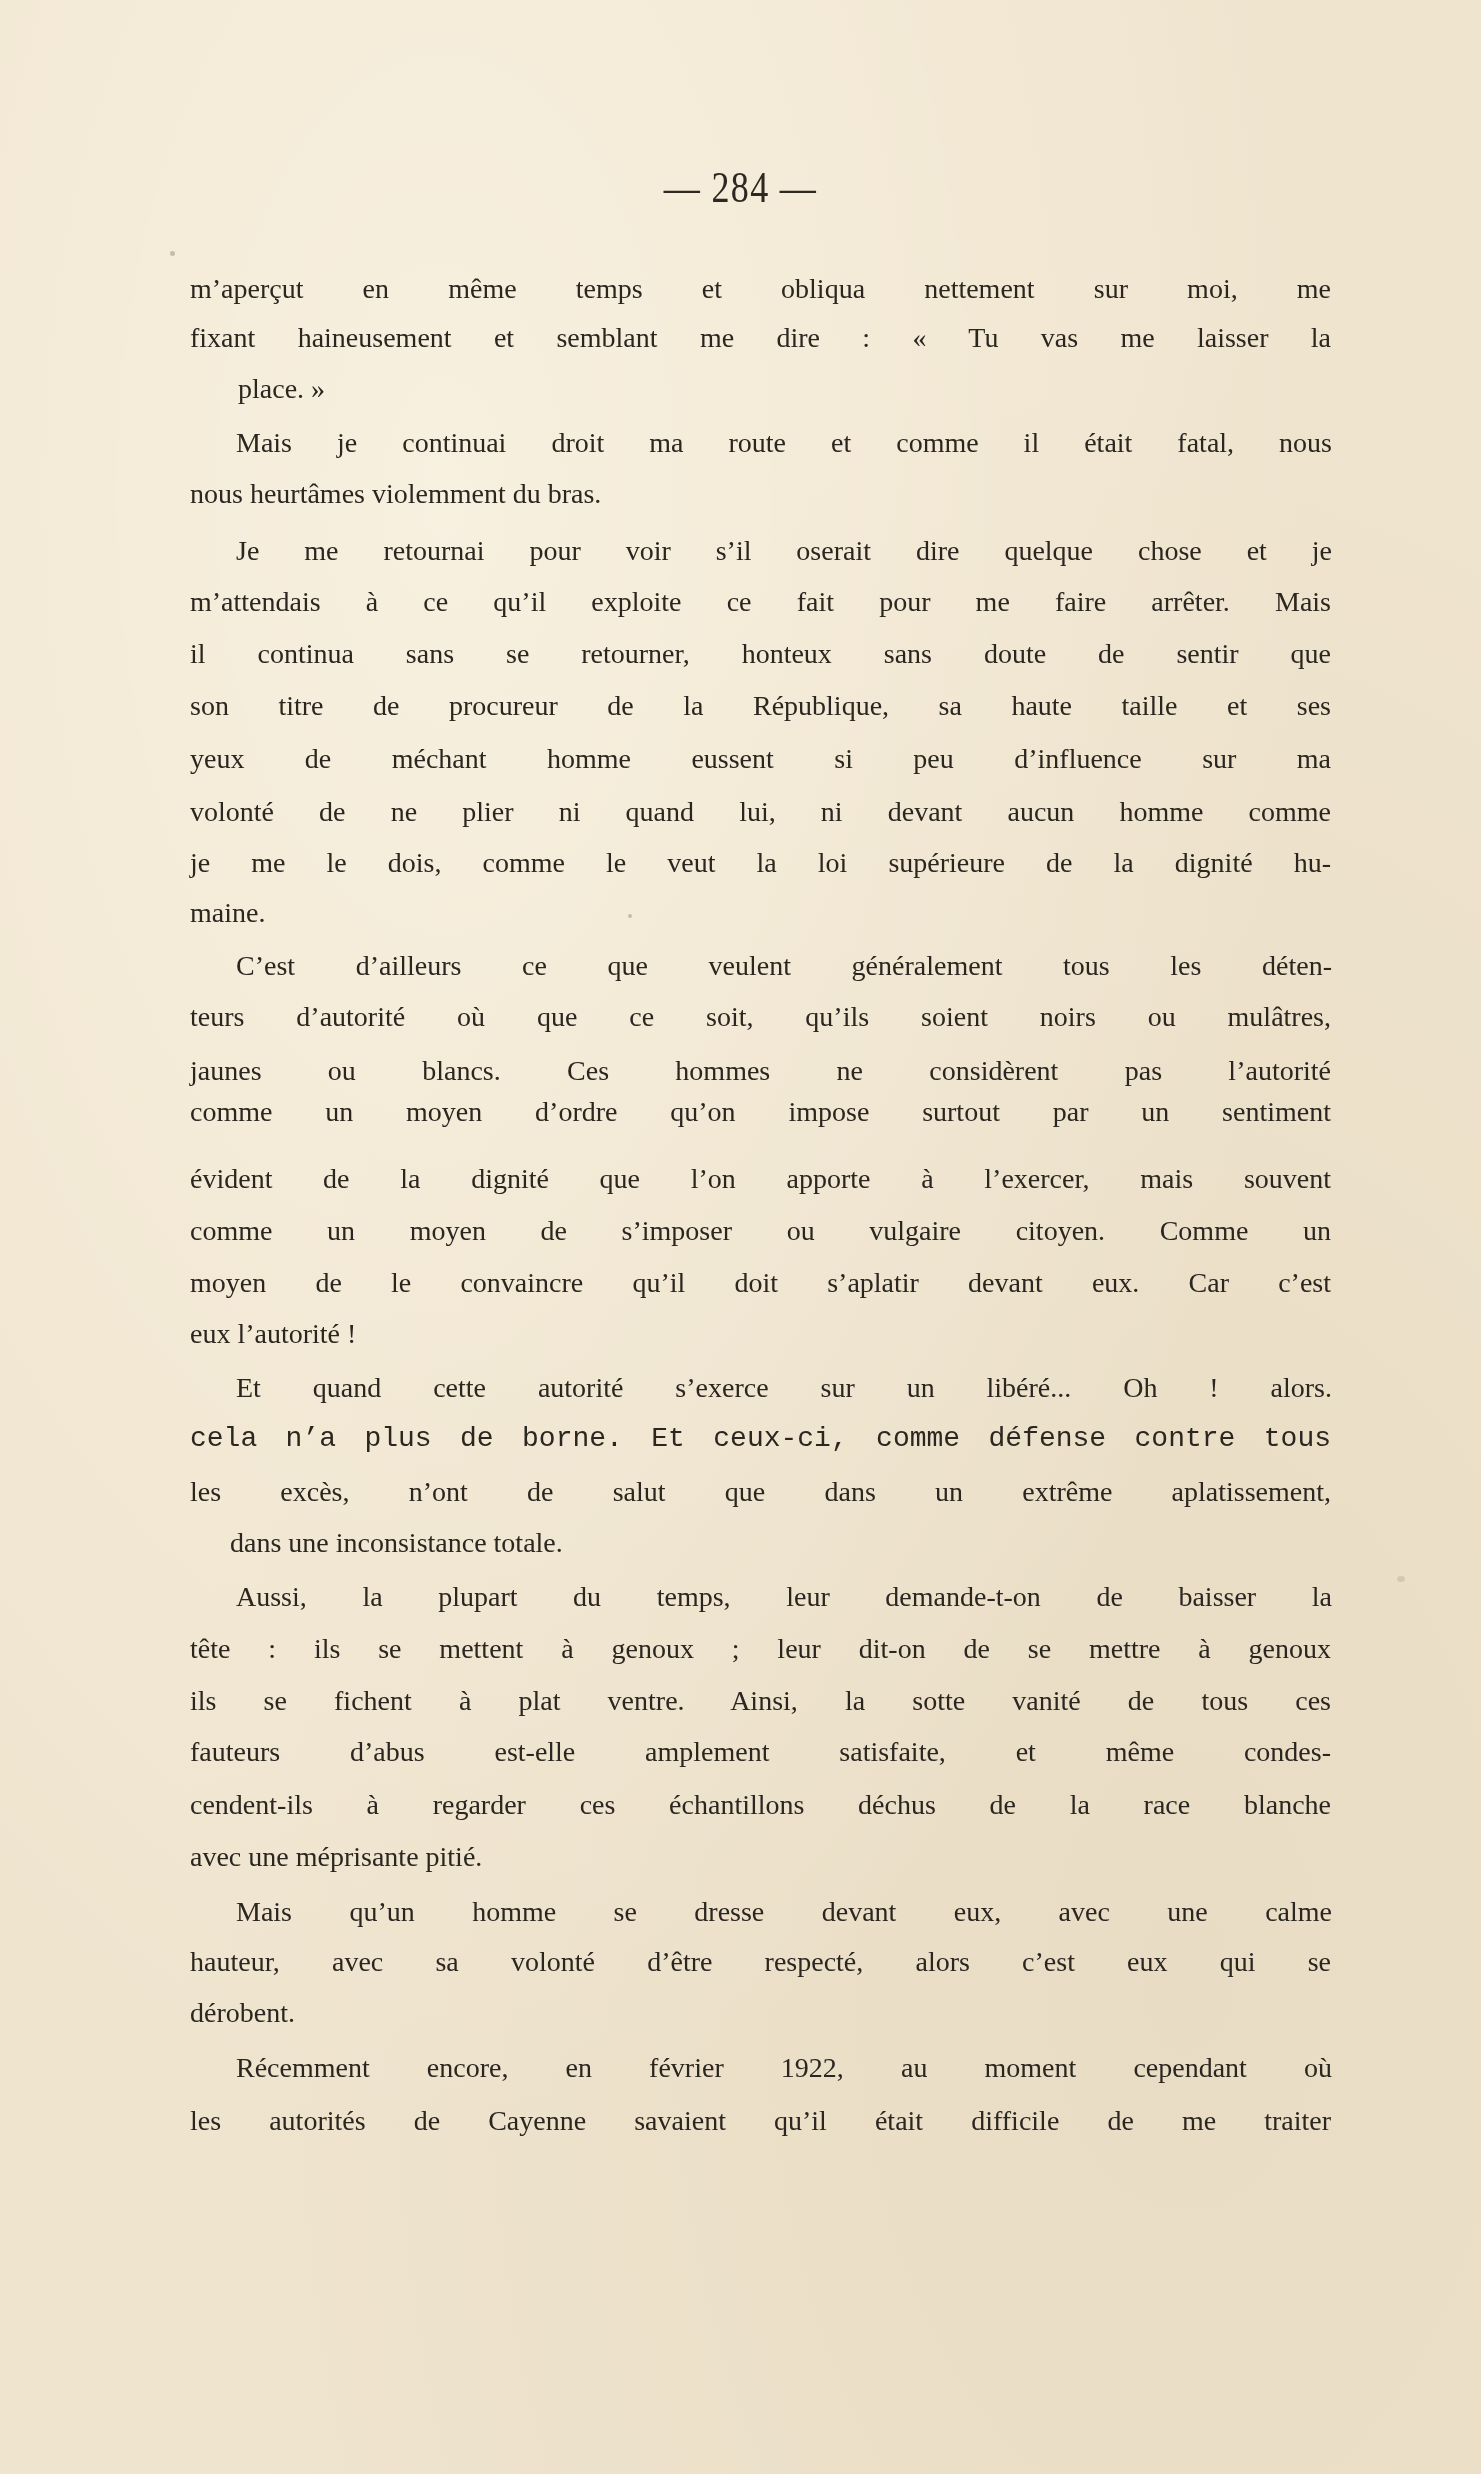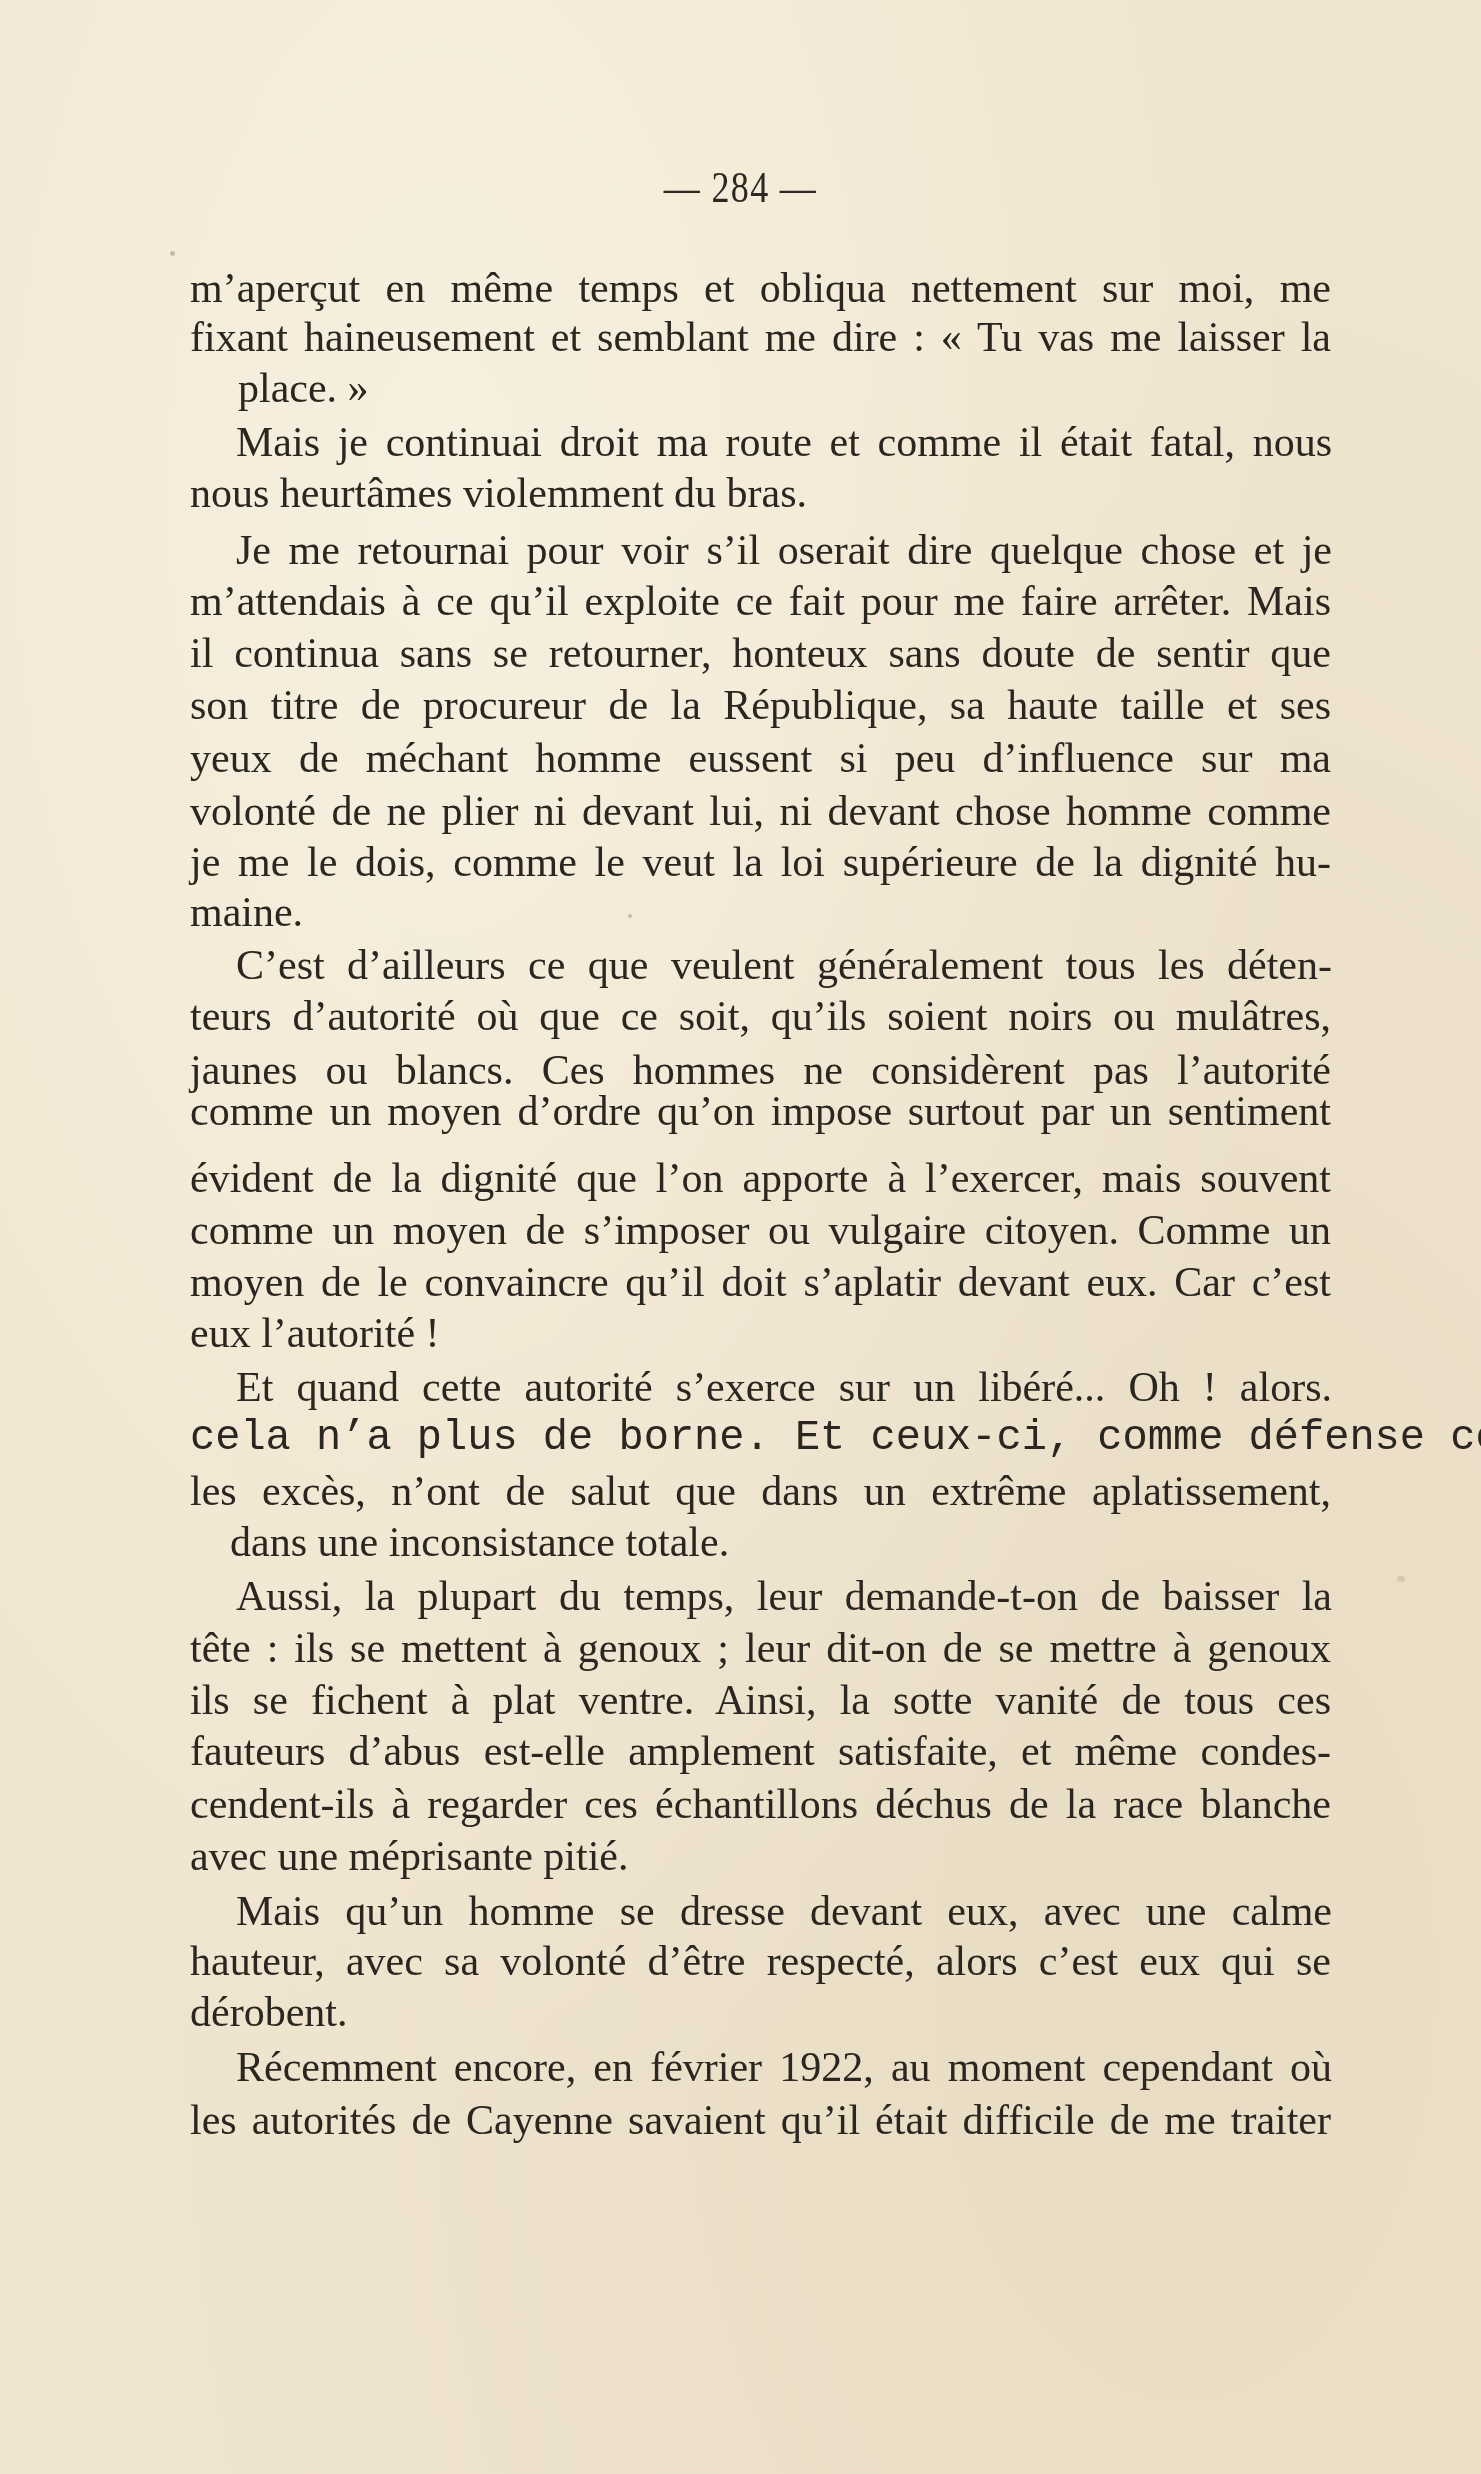--- a/index.html
+++ b/index.html
@@ -33,21 +33,21 @@
     position: absolute;
     left: 190px;
     top: 0;
     width: 1141px;
   }
   .line {
     position: absolute;
     left: 0;
     width: 1141px;
     height: 47px;
-    font-size: 42px;
+    font-size: 28px;
     line-height: 47px;
     white-space: nowrap;
     text-align: justify;
     text-align-last: justify;
     transform-origin: left center;
     color: #2b2620;
   }
   .line.indent { left: 46px; width: 1096px; }
   .line.last { text-align-last: left; }
   .speck {
@@ -70,21 +70,21 @@
       <div class="line" style="top: 265px;">m’aperçut en même temps et obliqua nettement sur moi, me</div>
       <div class="line" style="top: 314px;">fixant haineusement et semblant me dire : « Tu vas me laisser la</div>
       <div class="line last" style="top: 365px; margin-left: 48px;">place. »</div>
       <div class="line indent" style="top: 419px;">Mais je continuai droit ma route et comme il était fatal, nous</div>
       <div class="line last" style="top: 470px;">nous heurtâmes violemment du bras.</div>
       <div class="line indent" style="top: 527px;">Je me retournai pour voir s’il oserait dire quelque chose et je</div>
       <div class="line" style="top: 578px;">m’attendais à ce qu’il exploite ce fait pour me faire arrêter. Mais</div>
       <div class="line" style="top: 630px;">il continua sans se retourner, honteux sans doute de sentir que</div>
       <div class="line" style="top: 682px;">son titre de procureur de la République, sa haute taille et ses</div>
       <div class="line" style="top: 735px;">yeux de méchant homme eussent si peu d’influence sur ma</div>
-      <div class="line" style="top: 788px;">volonté de ne plier ni devant lui, ni devant chose homme comme</div>
+      <div class="line" style="top: 788px;">volonté de ne plier ni quand lui, ni devant aucun homme comme</div>
       <div class="line" style="top: 839px;">je me le dois, comme le veut la loi supérieure de la dignité hu-</div>
       <div class="line last" style="top: 889px;">maine.</div>
       <div class="line indent" style="top: 942px;">C’est d’ailleurs ce que veulent généralement tous les déten-</div>
       <div class="line" style="top: 993px;">teurs d’autorité où que ce soit, qu’ils soient noirs ou mulâtres,</div>
       <div class="line" style="top: 1047px;">jaunes ou blancs. Ces hommes ne considèrent pas l’autorité</div>
       <div class="line" style="top: 1088px;">comme un moyen d’ordre qu’on impose surtout par un sentiment</div>
       <div class="line" style="top: 1155px;">évident de la dignité que l’on apporte à l’exercer, mais souvent</div>
       <div class="line" style="top: 1207px;">comme un moyen de s’imposer ou vulgaire citoyen. Comme un</div>
       <div class="line" style="top: 1259px;">moyen de le convaincre qu’il doit s’aplatir devant eux. Car c’est</div>
       <div class="line last" style="top: 1310px;">eux l’autorité !</div>

